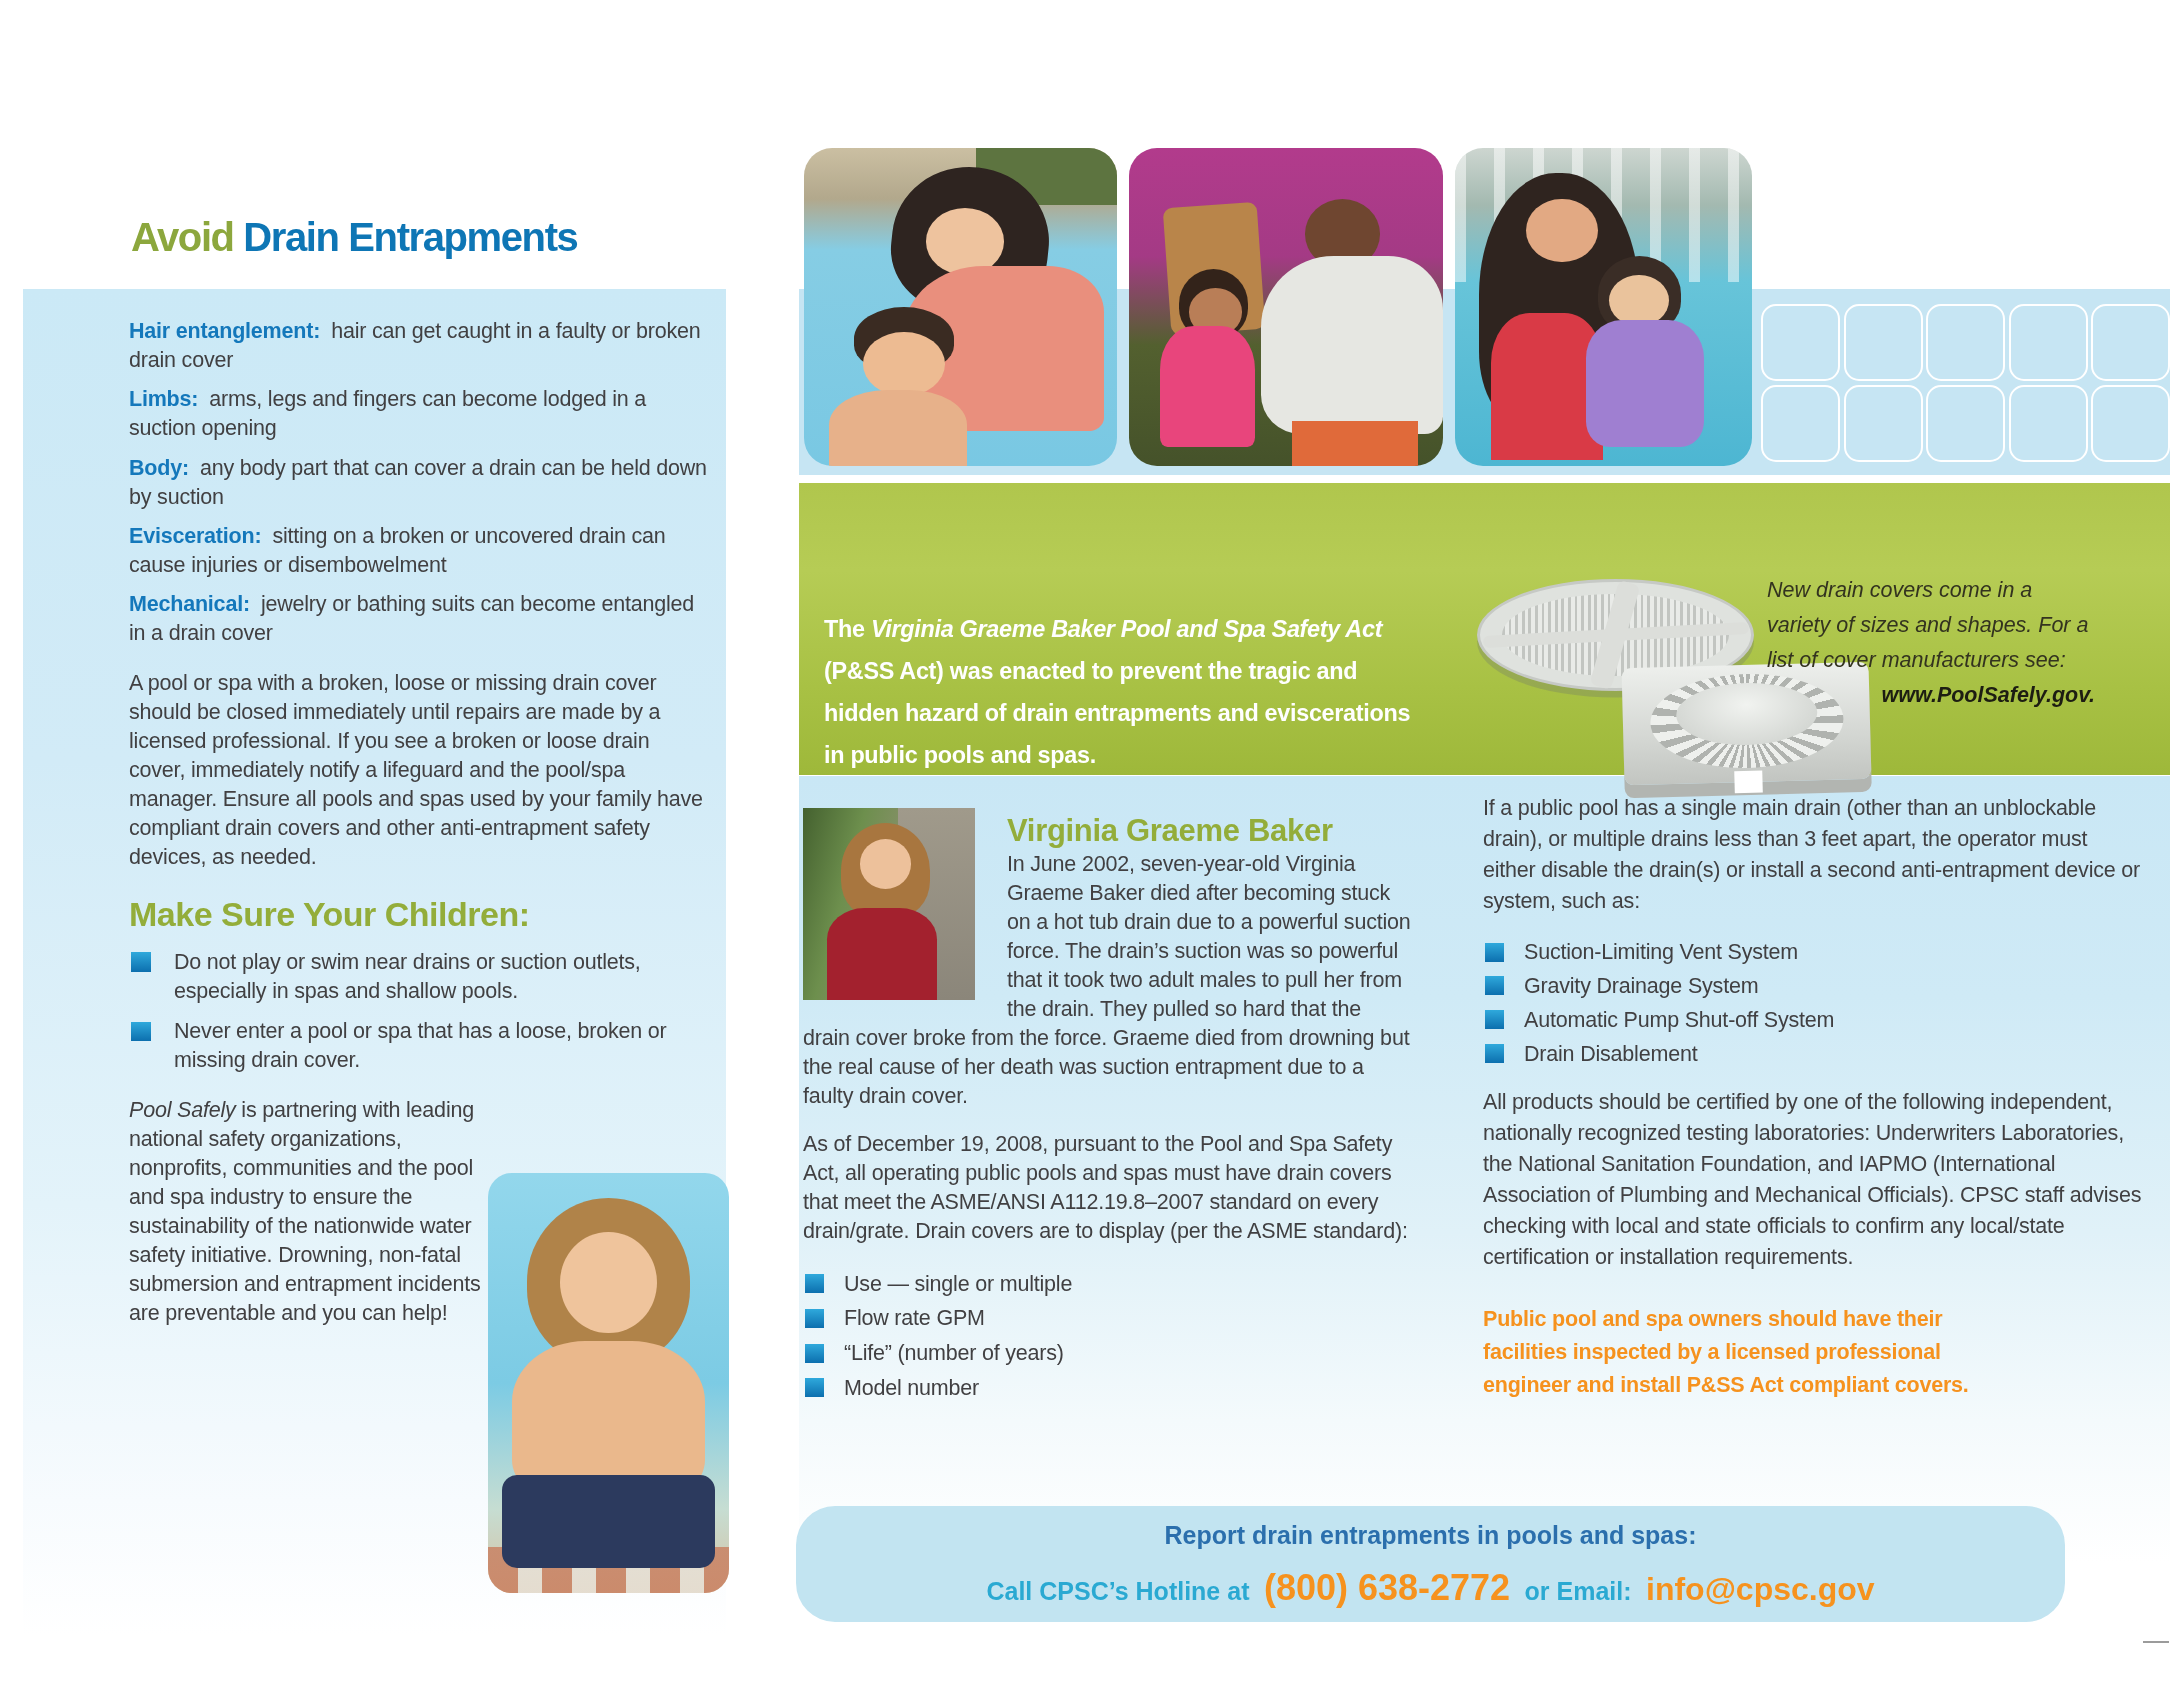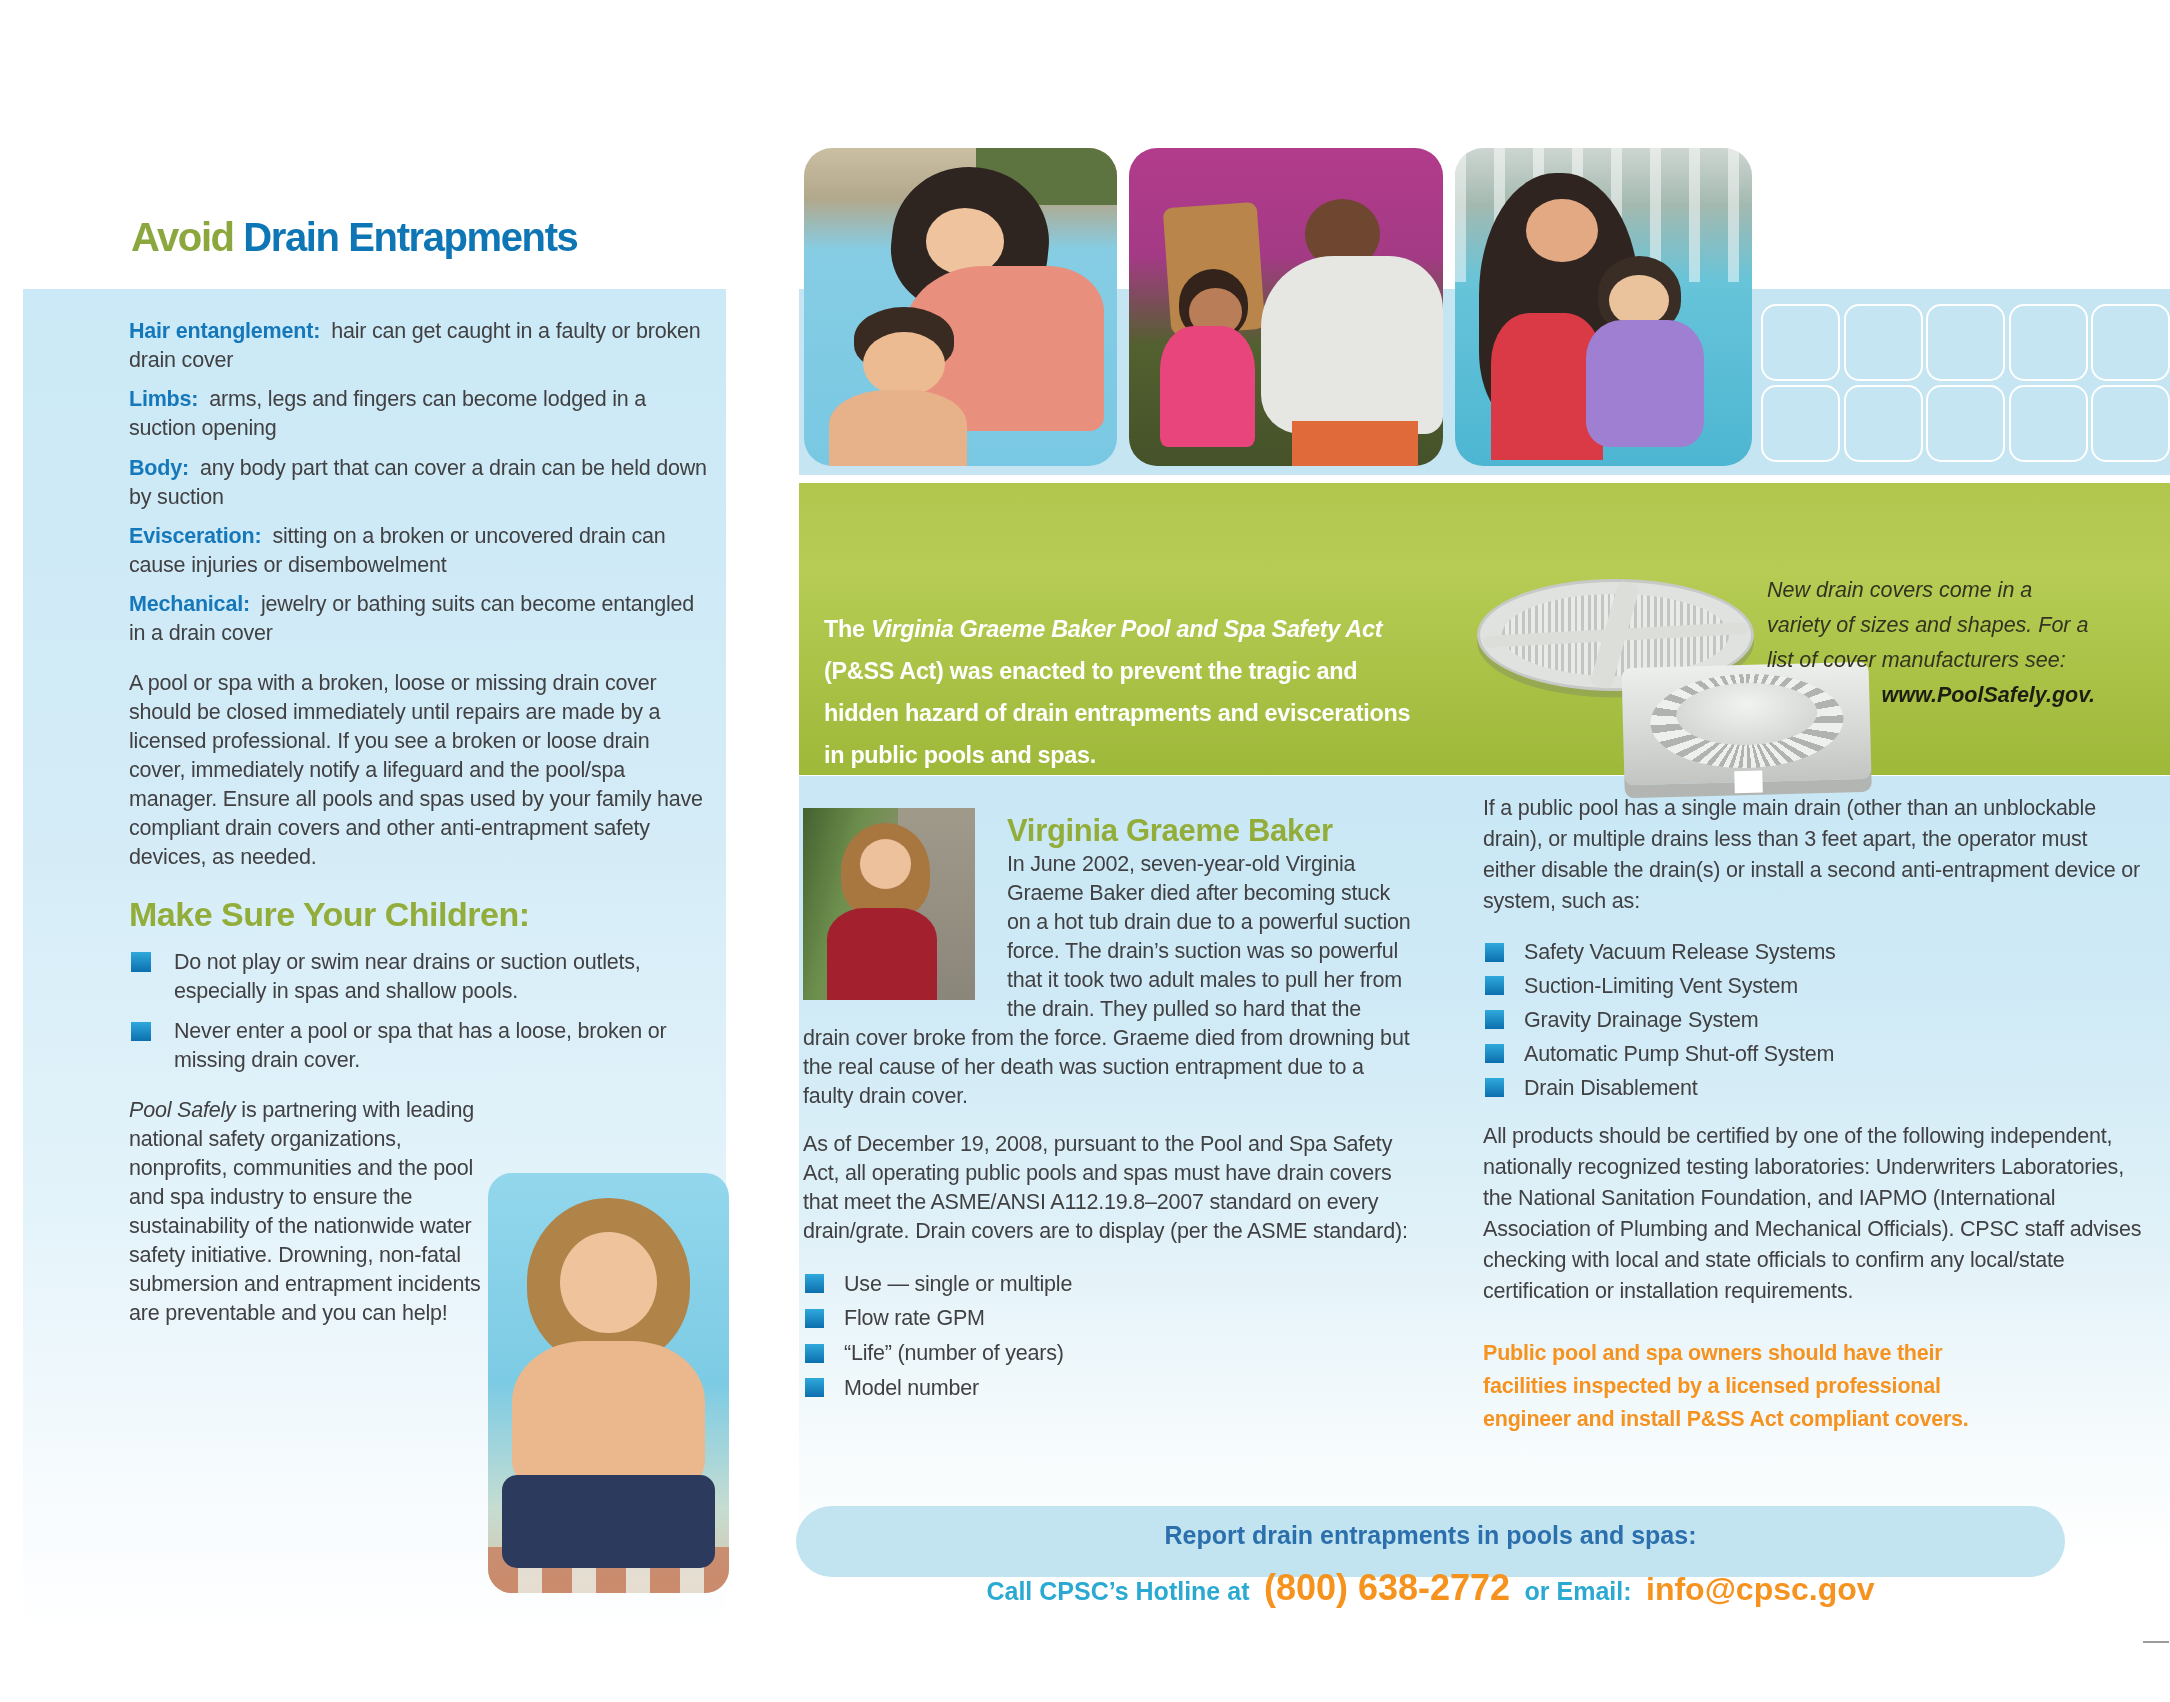--- a/index.html
+++ b/index.html
@@ -82,21 +82,21 @@
   .r-bullets{margin-top:19px;margin-bottom:17px;}
   .r-bullet{position:relative;padding-left:41px;margin-bottom:1.9px;line-height:32px;white-space:nowrap;}
   .r-bullet .bullet-sq{top:6.6px;width:19px;height:19px;}
   .orange-para{margin-top:30px;width:525px;color:#f6921e;font-weight:bold;line-height:33px;}
 
   
   .boy-photo{position:absolute;left:488px;top:1173px;width:241px;height:420px;border-radius:24px;overflow:hidden;
     background:linear-gradient(180deg,#93d7ec 0%,#7ccbe4 50%,#c6ddd2 80%,#d7c2a4 100%);}
 
   
-  .report-banner{position:absolute;left:796px;top:1506px;width:1269px;height:71px;border-radius:39px;background:#c2e4f1;text-align:center;}
+  .report-banner{position:absolute;left:796px;top:1506px;width:1269px;height:116px;border-radius:39px;background:#c2e4f1;text-align:center;}
   .rb-line1{margin-top:14px;font-size:25px;line-height:30px;font-weight:bold;color:#2b6fad;}
   .rb-line2{margin-top:17px;font-size:25px;font-weight:bold;color:#2aa9d2;white-space:nowrap;}
   .rb-phone{font-size:36px;color:#f6921e;margin:0 7.5px;cursor:pointer;}
   .rb-email{font-size:32px;color:#f6921e;margin-left:7.5px;cursor:pointer;}
 
   .trim-mark{position:absolute;left:2143px;top:1641px;width:26px;height:1.9px;background:#9b9b9b;}
 </style>
 </head>
 <body>
 
@@ -240,21 +240,20 @@
     <div class="mid-bullet"><span class="bullet-sq"></span><span>Use — single or multiple</span></div>
     <div class="mid-bullet"><span class="bullet-sq"></span><span>Flow rate GPM</span></div>
     <div class="mid-bullet"><span class="bullet-sq"></span><span>“Life” (number of years)</span></div>
     <div class="mid-bullet"><span class="bullet-sq"></span><span>Model number</span></div>
   </div>
 </div>
 
 <div class="right-flow">
   <p style="margin:0;">If a public pool has a single main drain (other than an unblockable drain), or multiple drains less than 3 feet apart, the operator must either disable the drain(s) or install a second anti-entrapment device or system, such as:</p>
   <div class="r-bullets">
-    <div class="r-bullet"><span class="bullet-sq"></span><span>Safety Vacuum Release Systems</span></div>
     <div class="r-bullet"><span class="bullet-sq"></span><span>Suction-Limiting Vent System</span></div>
     <div class="r-bullet"><span class="bullet-sq"></span><span>Gravity Drainage System</span></div>
     <div class="r-bullet"><span class="bullet-sq"></span><span>Automatic Pump Shut-off System</span></div>
     <div class="r-bullet"><span class="bullet-sq"></span><span>Drain Disablement</span></div>
   </div>
   <p style="margin:0;">All products should be certified by one of the following independent, nationally recognized testing laboratories: Underwriters Laboratories, the National Sanitation Foundation, and IAPMO (International Association of Plumbing and Mechanical Officials). CPSC staff advises checking with local and state officials to confirm any local/state certification or installation requirements.</p>
   <p class="orange-para">Public pool and spa owners should have their facilities inspected by a licensed professional engineer and install P&amp;SS Act compliant covers.</p>
 </div>
 
 <div class="report-banner">

